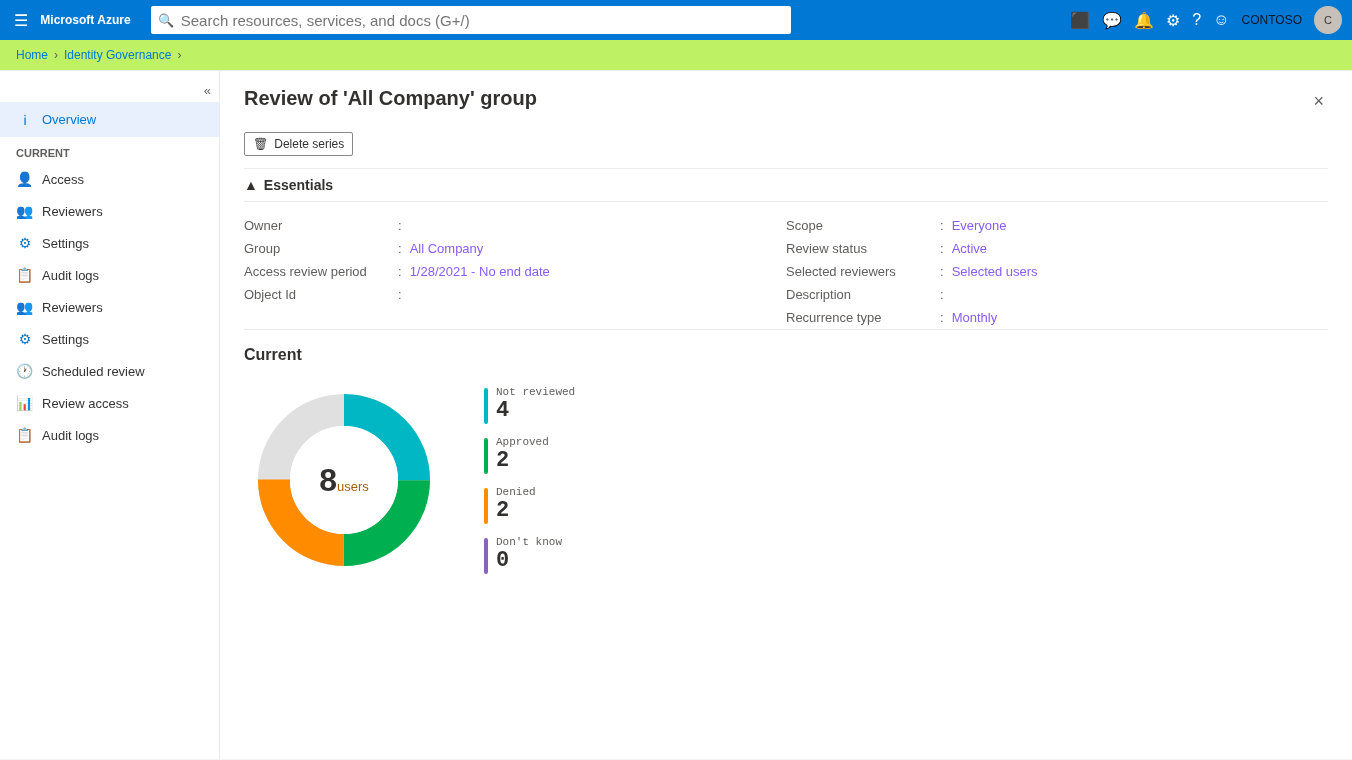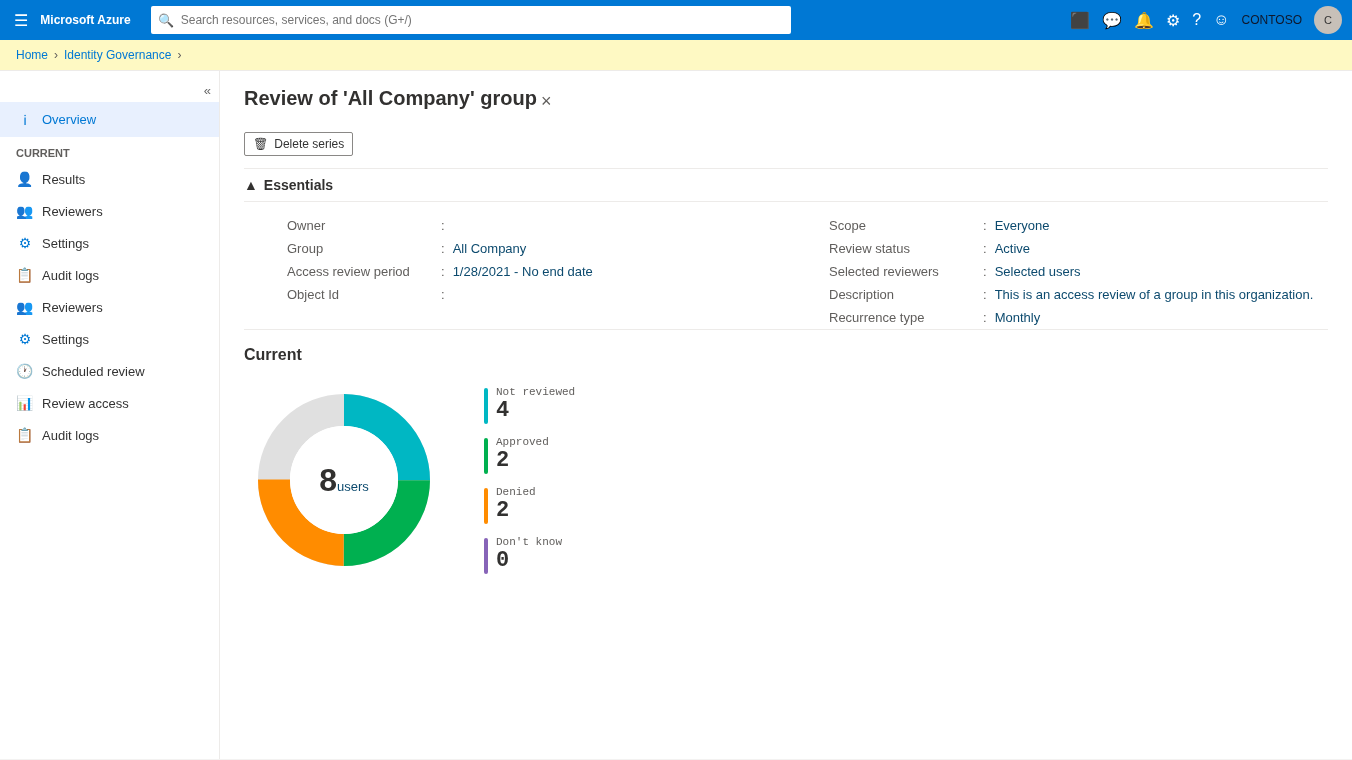--- a/index.html
+++ b/index.html
@@ -12,35 +12,35 @@
       color: white; gap: 8px;
     }
     .topnav-hamburger { font-size: 16px; cursor: pointer; padding: 4px; }
     .topnav-brand { font-size: 12px; font-weight: 600; margin-right: 12px; white-space: nowrap; }
     .topnav-search {
       flex: 1; display: flex; align-items: center;
       background: white; border-radius: 2px; padding: 0 8px; height: 28px;
       max-width: 640px;
     }
     .topnav-search input {
-      border: none; outline: none; font-size: 12px; color: #333; width: 100%;
+      border: none; outline: none; font-size: 15px; color: #333; width: 100%;
     }
     .topnav-search-icon { color: #666; margin-right: 6px; font-size: 13px; }
     .topnav-icons { margin-left: auto; display: flex; align-items: center; gap: 12px; }
     .topnav-icon { color: white; font-size: 16px; cursor: pointer; }
     .topnav-avatar {
       width: 28px; height: 28px; border-radius: 50%;
       background: #c7c0b8; display: flex; align-items: center; justify-content: center;
       font-size: 11px; color: #333; cursor: pointer;
     }
     .topnav-username { font-size: 12px; color: #0f172a; cursor: pointer; }
 
     
     .breadcrumb {
-      background: #fef9c3; padding: 8px 16px; display: flex; align-items: center;
+      background: #bef264; padding: 8px 16px; display: flex; align-items: center;
       gap: 6px; font-size: 12px; color: #0078d4; border-bottom: 1px solid #edebe9;
     }
     .breadcrumb-sep { color: #605e5c; }
     .breadcrumb-item { cursor: pointer; }
 
     
     .page-layout { display: flex; background: white; min-height: calc(760px - 40px - 32px); }
 
     
     .sidebar {
@@ -59,21 +59,21 @@
     .sidebar-section-label {
       padding: 10px 16px 4px; font-size: 11px; font-weight: 600; color: #605e5c; text-transform: uppercase;
     }
     .sidebar-icon { font-size: 14px; color: #0078d4; width: 18px; text-align: center; }
 
     
     .main-content { flex: 1; padding: 0; background: white; position: relative; }
 
     
     .page-header {
-      display: flex; justify-content: flex-start; align-items: flex-start;
+      display: flex; justify-content: space-between; align-items: flex-start;
       padding: 16px 24px 12px;
     }
     .page-title { font-size: 20px; font-weight: 600; color: #323130; }
     .close-btn { font-size: 18px; color: #605e5c; cursor: pointer; padding: 4px; }
 
     
     .toolbar { padding: 4px 24px 12px; display: flex; gap: 8px; }
     .toolbar-btn {
       display: flex; align-items: center; gap: 6px;
       padding: 4px 8px; border: 1px solid #8a8886; background: white;
@@ -86,39 +86,39 @@
       display: flex; align-items: center; gap: 6px;
       font-size: 14px; font-weight: 600; color: #323130;
       padding: 8px 0; cursor: pointer; border-top: 1px solid #edebe9;
       border-bottom: 1px solid #edebe9; margin-bottom: 12px;
     }
     .essentials-grid {
       display: grid; grid-template-columns: 1fr 1fr; gap: 0;
     }
     .essentials-col { }
     .essentials-row {
-      display: flex; align-items: flex-start; padding: 4px 0; gap: 4px; margin-left: 43px;
+      display: flex; align-items: flex-start; padding: 4px 0; gap: 4px;
     }
     .essentials-label { color: #605e5c; min-width: 150px; font-size: 13px; }
     .essentials-sep { color: #605e5c; font-size: 13px; padding-right: 4px; }
-    .essentials-value { color: #0c4a6e; font-size: 13px; }
+    .essentials-value { color: #8b5cf6; font-size: 13px; }
 
     
     .current-section { padding: 16px 24px; }
     .current-title { font-size: 16px; font-weight: 600; color: #323130; margin-bottom: 16px; }
 
     
     .chart-container { display: flex; align-items: center; gap: 40px; }
     .donut-wrapper { position: relative; width: 200px; height: 200px; }
     .donut-center {
       position: absolute; top: 50%; left: 50%; transform: translate(-50%, -50%);
       text-align: center;
     }
     .donut-number { font-size: 32px; font-weight: 700; color: #323130; }
-    .donut-label { font-size: 13px; color: #0c4a6e; }
+    .donut-label { font-size: 13px; color: #a16207; }
 
     
     .legend { display: flex; flex-direction: column; gap: 12px; }
     .legend-item { display: flex; align-items: flex-start; gap: 8px; font-family: Liberation Mono, monospace; }
     .legend-bar { width: 4px; height: 36px; border-radius: 2px; flex-shrink: 0; margin-top: 2px; }
     .legend-text { }
     .legend-name { font-size: 11px; color: #605e5c; }
     .legend-count { font-size: 22px; font-weight: 600; color: #323130; }
 
     
@@ -160,21 +160,21 @@
 
     <div class="sidebar-item active">
       <span class="sidebar-icon">ℹ</span>
       <span>Overview</span>
     </div>
 
     <div class="sidebar-section-label">Current</div>
 
     <div class="sidebar-item">
       <span class="sidebar-icon">👤</span>
-      <span>Results</span>
+      <span>Access</span>
     </div>
     <div class="sidebar-item">
       <span class="sidebar-icon">👥</span>
       <span>Reviewers</span>
     </div>
     <div class="sidebar-item">
       <span class="sidebar-icon">⚙</span>
       <span>Settings</span>
     </div>
     <div class="sidebar-item">
@@ -261,21 +261,20 @@
             <span class="essentials-value">Active</span>
           </div>
           <div class="essentials-row">
             <span class="essentials-label">Selected reviewers</span>
             <span class="essentials-sep">:</span>
             <span class="essentials-value">Selected users</span>
           </div>
           <div class="essentials-row">
             <span class="essentials-label">Description</span>
             <span class="essentials-sep">:</span>
-            <span class="essentials-value">This is an access review of a group in this organization.</span>
           </div>
           <div class="essentials-row">
             <span class="essentials-label">Recurrence type</span>
             <span class="essentials-sep">:</span>
             <span class="essentials-value">Monthly</span>
           </div>
         </div>
       </div>
     </div>
 

